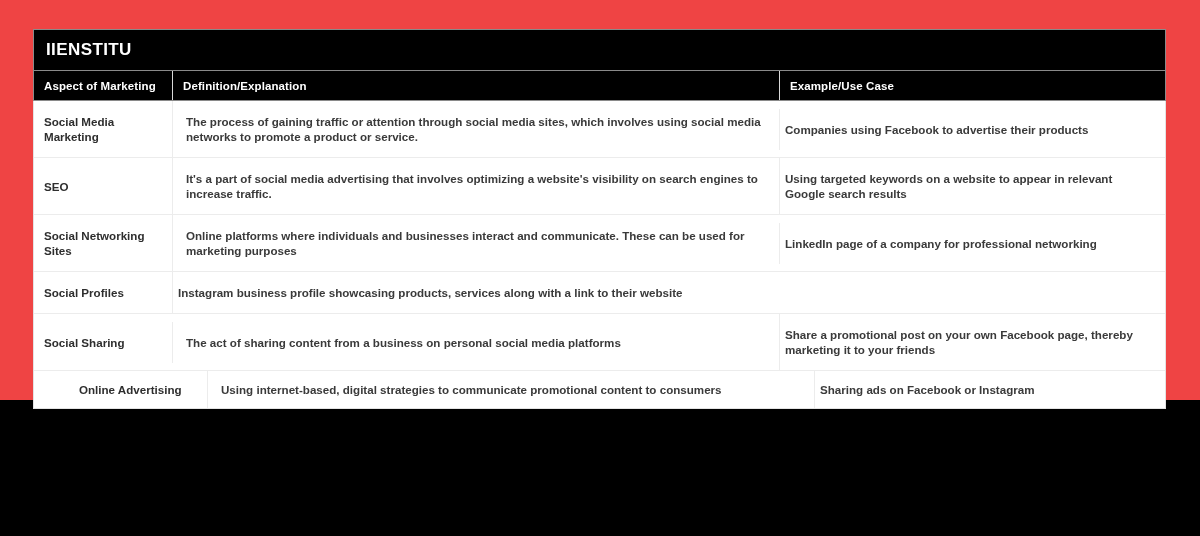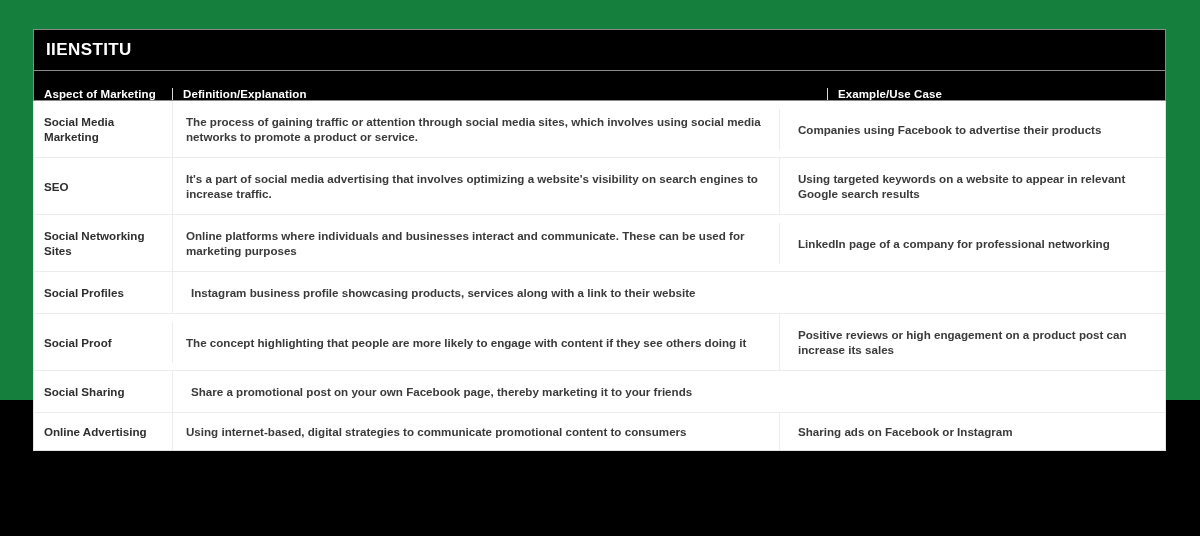--- a/index.html
+++ b/index.html
@@ -5,21 +5,21 @@
   * { box-sizing: border-box; margin: 0; padding: 0; }
   html, body {
     width: 1200px; height: 536px;
     background: #000000;
     font-family: "Liberation Sans", sans-serif;
     overflow: hidden;
   }
   .page {
     position: relative;
     width: 1200px; height: 400px;
-    background: #15803d;
+    background: #ef4444;
   }
   .table-wrap {
     position: absolute;
     left: 33px; top: 29px;
     width: 1133px;
     background: #ffffff;
   }
   
   .title-bar {
     height: 42px;
@@ -36,67 +36,66 @@
     letter-spacing: 0.4px;
   }
   
   .head-row {
     display: flex;
     height: 30px;
     background: #000000;
     border-left: 1px solid #8a8a8a;
     border-right: 1px solid #8a8a8a;
     border-bottom: 1px solid #8a8a8a;
-    align-items: flex-end;
   }
   .head-cell {
     color: #ffffff;
     font-size: 11.5px;
     font-weight: bold;
     display: flex;
     align-items: center;
     padding-left: 10px;
     letter-spacing: 0.1px;
   }
   .c1 { width: 138px; flex: 0 0 138px; }
   .c2 { width: 607px; flex: 0 0 607px; border-left: 1px solid #d8d8d8; }
-  .c3 { flex: 1 1 auto; border-left: 1px solid #d8d8d8; margin-left: 48px; }
+  .c3 { flex: 1 1 auto; border-left: 1px solid #d8d8d8; }
   
   .body {
     border-left: 1px solid #e3e3e3;
     border-right: 1px solid #e3e3e3;
     border-bottom: 1px solid #e3e3e3;
     background: #ffffff;
   }
   .row {
     display: flex;
     align-items: center;
     border-bottom: 1px solid #ececec;
     background: #ffffff;
     font-weight: bold;
   }
-  .row:last-child { border-bottom: none; }
+  .row:last-child { border-bottom: none; margin-left: 35px; }
   .cell {
     font-size: 11.6px;
     color: #3a3a3a;
     line-height: 15px;
     padding: 11px 12px 11px 10px;
     display: flex;
     align-items: center;
   }
   .cell.aspect { width: 138px; flex: 0 0 138px; color: #2e2e2e; }
   .cell.definition {
     width: 607px; flex: 0 0 607px;
     border-left: 1px solid #ececec;
     padding-left: 13px; padding-right: 16px;
   }
   .cell.example {
     flex: 1 1 auto;
     border-left: 1px solid #ececec;
-    padding-left: 18px; padding-right: 14px;
+    padding-left: 5px; padding-right: 14px;
   }
   .row.tall .cell { padding-top: 13px; padding-bottom: 13px; }
 </style>
 </head>
 <body>
 
 <div class="page">
   <div class="table-wrap">
 
     <div class="title-bar">
@@ -127,28 +126,24 @@
         <div class="cell aspect">Social Networking Sites</div>
         <div class="cell definition">Online platforms where individuals and businesses interact and communicate. These can be used for marketing purposes</div>
         <div class="cell example">LinkedIn page of a company for professional networking</div>
       </div>
 
       <div class="row tall">
         <div class="cell aspect">Social Profiles</div>
         <div class="cell example">Instagram business profile showcasing products, services along with a link to their website</div>
       </div>
 
-      <div class="row tall">
-        <div class="cell aspect">Social Proof</div>
-        <div class="cell definition">The concept highlighting that people are more likely to engage with content if they see others doing it</div>
-        <div class="cell example">Positive reviews or high engagement on a product post can increase its sales</div>
-      </div>
 
       <div class="row tall">
         <div class="cell aspect">Social Sharing</div>
+        <div class="cell definition">The act of sharing content from a business on personal social media platforms</div>
         <div class="cell example">Share a promotional post on your own Facebook page, thereby marketing it to your friends</div>
       </div>
 
 
       <div class="row">
         <div class="cell aspect">Online Advertising</div>
         <div class="cell definition">Using internet-based, digital strategies to communicate promotional content to consumers</div>
         <div class="cell example">Sharing ads on Facebook or Instagram</div>
       </div>
 

